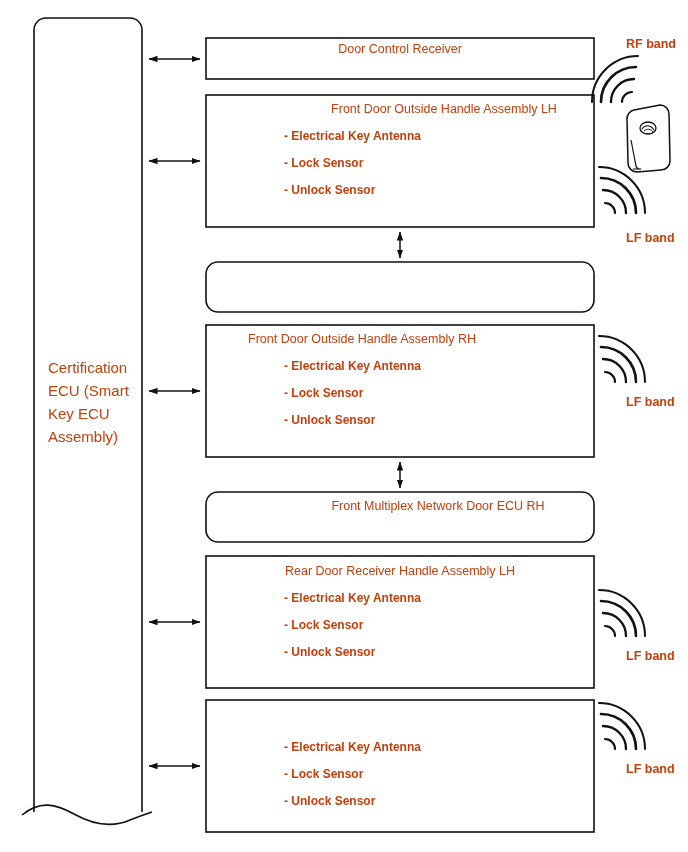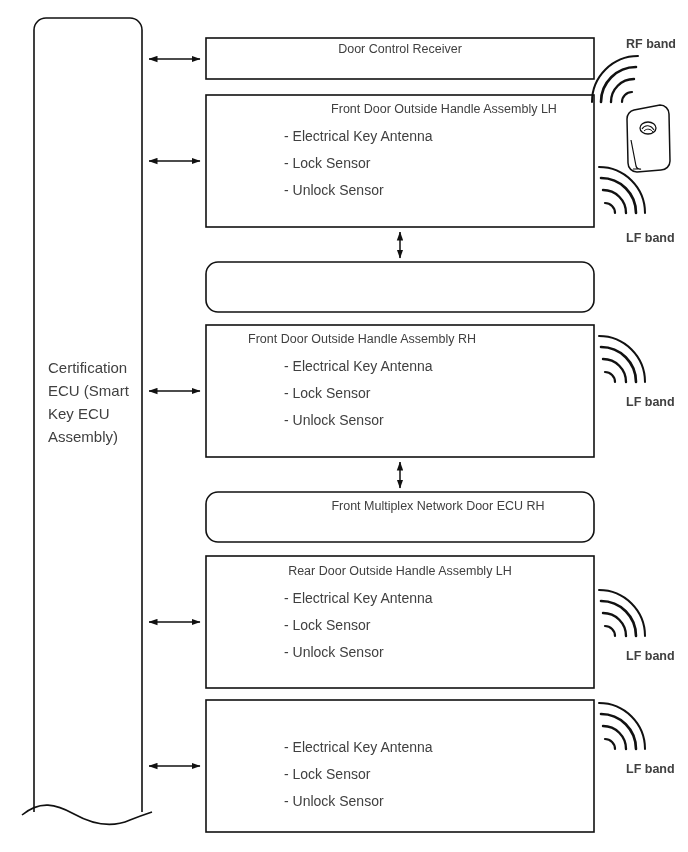--- a/index.html
+++ b/index.html
@@ -24,28 +24,29 @@
     top: 0;
     width: 688px;
     height: 852px;
     pointer-events: none;
   }
   .txt {
     position: absolute;
     font-family: "Liberation Sans", sans-serif;
     font-size: 12.5px;
     line-height: 13px;
-    color: #404040;
+    color: #c2410c;
     white-space: pre;
   }
   .box-title {
     font-size: 12.5px;
   }
   .box-item {
-    font-size: 14px;
+    font-size: 12px;
+    font-weight: bold;
   }
   .band-label {
     font-size: 12.5px;
     font-weight: bold;
   }
   .ecu-label {
     font-size: 15px;
     line-height: 23px;
     white-space: pre-line;
   }
@@ -165,21 +166,21 @@
   <div class="txt box-item" style="left:284px; top:184px;">- Unlock Sensor</div>
 
 
   <div class="txt box-title centered" style="left:206px; top:333px; width:312px;">Front Door Outside Handle Assembly RH</div>
   <div class="txt box-item" style="left:284px; top:360px;">- Electrical Key Antenna</div>
   <div class="txt box-item" style="left:284px; top:387px;">- Lock Sensor</div>
   <div class="txt box-item" style="left:284px; top:414px;">- Unlock Sensor</div>
 
   <div class="txt box-title centered" style="left:206px; top:500px; width:464px;">Front Multiplex Network Door ECU RH</div>
 
-  <div class="txt box-title centered" style="left:206px; top:565px; width:388px;">Rear Door Outside Handle Assembly LH</div>
+  <div class="txt box-title centered" style="left:206px; top:565px; width:388px;">Rear Door Receiver Handle Assembly LH</div>
   <div class="txt box-item" style="left:284px; top:592px;">- Electrical Key Antenna</div>
   <div class="txt box-item" style="left:284px; top:619px;">- Lock Sensor</div>
   <div class="txt box-item" style="left:284px; top:646px;">- Unlock Sensor</div>
 
   <div class="txt box-item" style="left:284px; top:741px;">- Electrical Key Antenna</div>
   <div class="txt box-item" style="left:284px; top:768px;">- Lock Sensor</div>
   <div class="txt box-item" style="left:284px; top:795px;">- Unlock Sensor</div>
 
   <div class="txt band-label" style="left:626px; top:38px;">RF band</div>
   <div class="txt band-label" style="left:626px; top:232px;">LF band</div>

